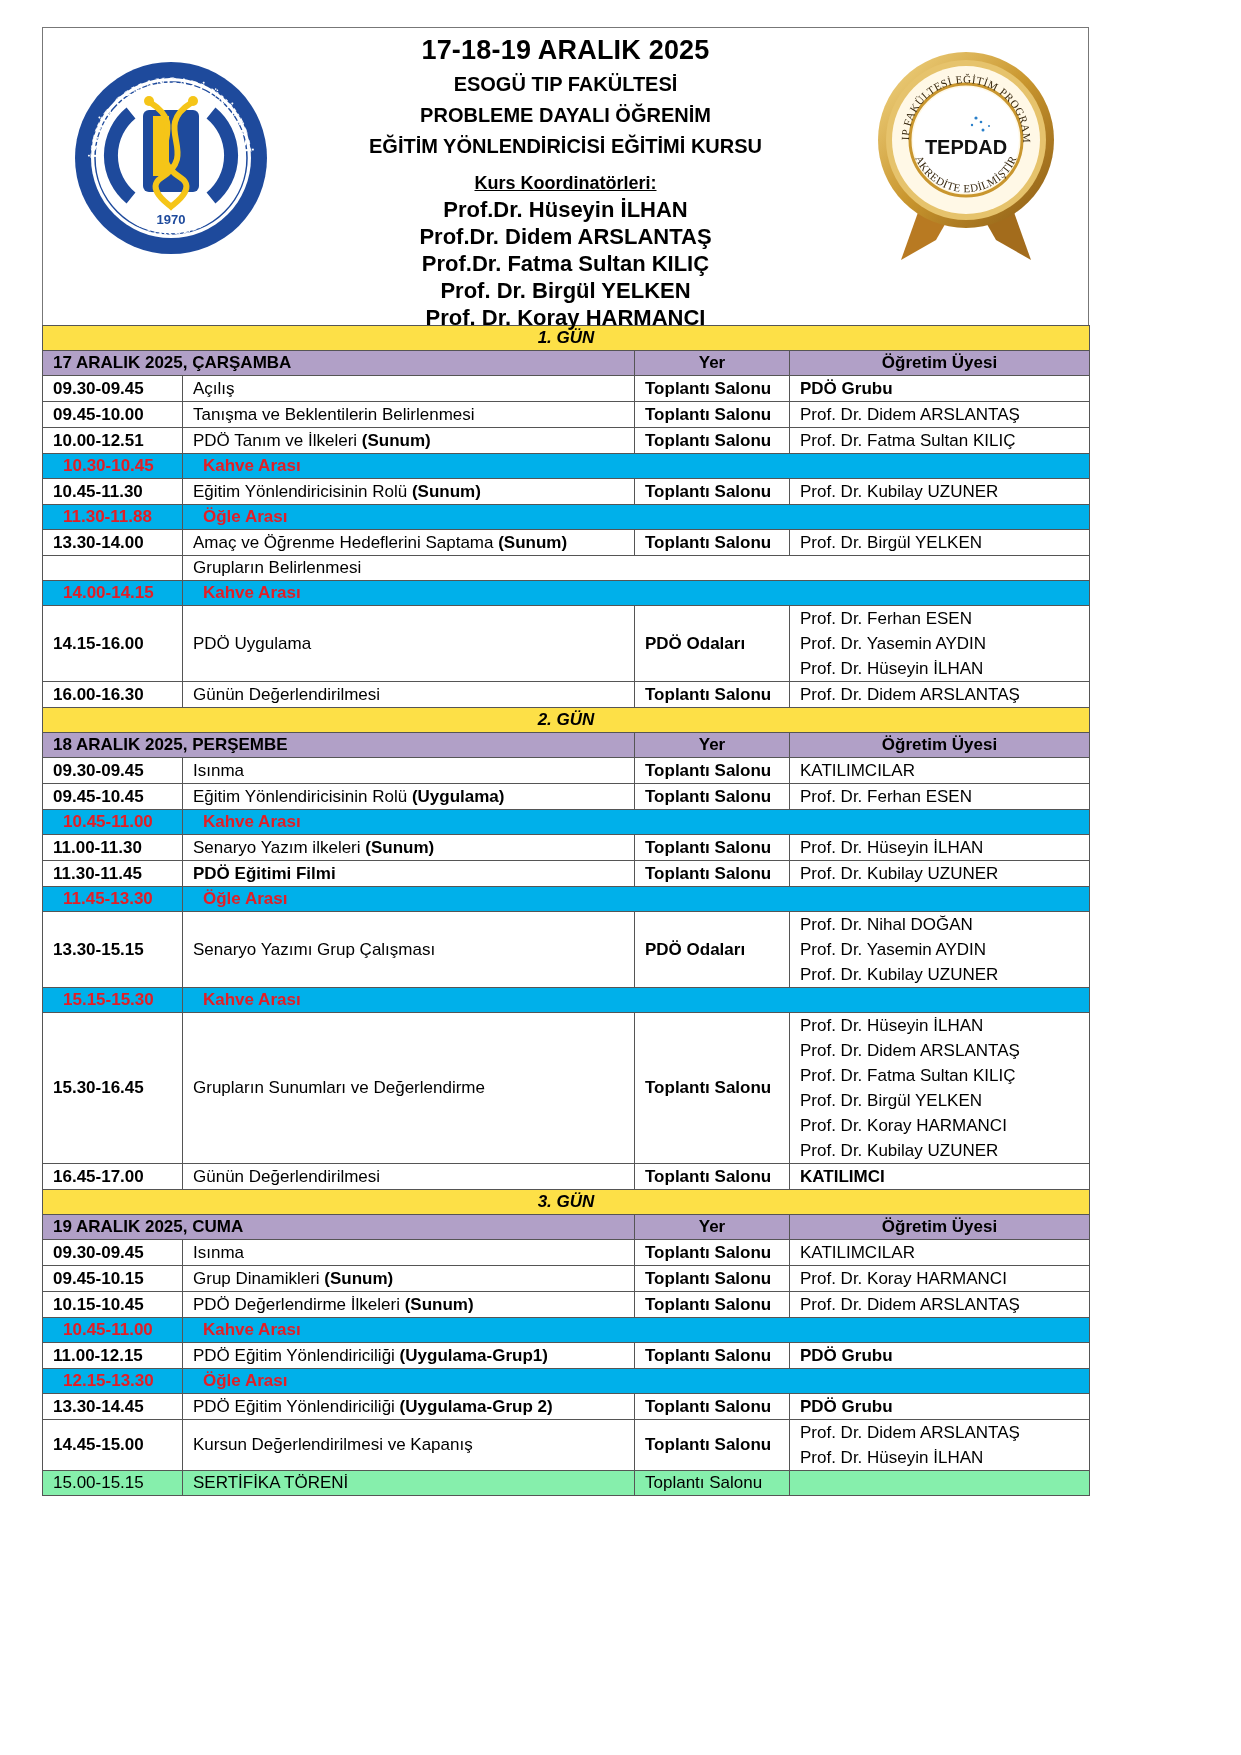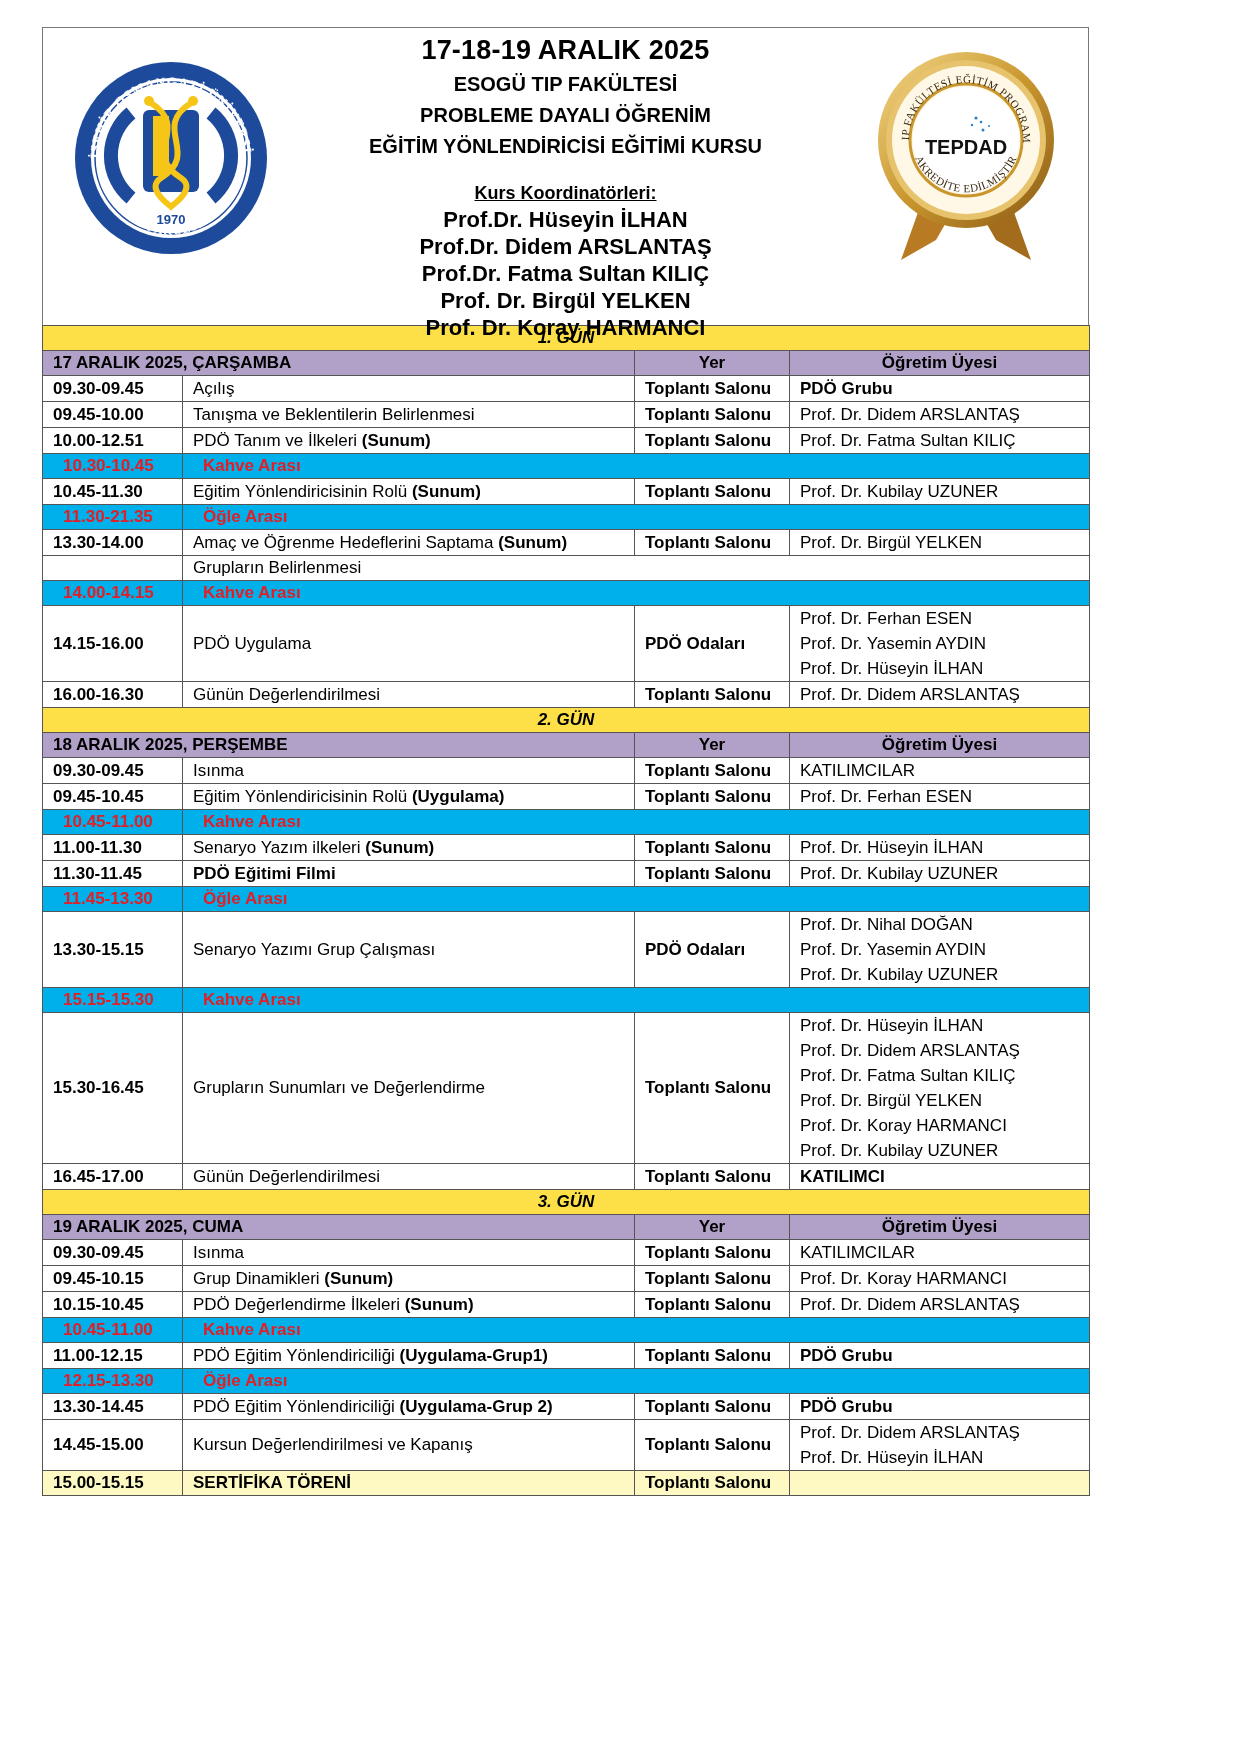--- a/index.html
+++ b/index.html
@@ -6,38 +6,38 @@
   body { width: 1241px; height: 1755px; position: relative; font-family: "Liberation Sans", "DejaVu Sans", sans-serif; color: #000; }
   .page { position: absolute; left: 42px; top: 27px; width: 1047px; }
   .header {
     position: relative; height: 298px; border: 1.5px solid #777; border-bottom: none; box-sizing: border-box; background:#fff;
   }
   .title-block { position: absolute; left: 0; right: 0; top: 4px; text-align: center; }
   .title-block .t1 { font-size: 27px; font-weight: bold; line-height: 36px; letter-spacing: 0.2px; }
   .title-block .t2 { font-size: 20px; font-weight: bold; line-height: 28px; margin-top: 2px; }
   .title-block .t3 { font-size: 20px; font-weight: bold; line-height: 28px; margin-top: 3px; }
   .title-block .t4 { font-size: 20px; font-weight: bold; line-height: 28px; margin-top: 3px; }
-  .title-block .coord-label { font-size: 18px; font-weight: bold; text-decoration: underline; line-height: 26px; margin-top: 20px; }
+  .title-block .coord-label { font-size: 18px; font-weight: bold; text-decoration: underline; line-height: 26px; margin-top: 10px; }
   .title-block .coord { font-size: 22px; font-weight: bold; line-height: 27px; }
 
   .logo-left { position: absolute; left: 28px; top: 30px; width: 200px; height: 200px; }
   .logo-right { position: absolute; left: 828px; top: 12px; width: 190px; height: 230px; }
 
   table.sched { border-collapse: collapse; width: 1047px; table-layout: fixed; font-size: 17px; }
   table.sched td { border: 1.5px solid #555; padding: 0 10px; height: 24px; line-height: 24px; vertical-align: middle; white-space: nowrap; overflow: hidden; }
   col.c-time { width: 140px; }
   col.c-act { width: 452px; }
   col.c-yer { width: 155px; }
   col.c-hoc { width: 300px; }
 
   tr.day-row td { background: #fde047; text-align: center; font-weight: bold; font-style: italic; }
   tr.date-row td { background: #b1a0c7; font-weight: bold; }
   tr.date-row td.yer-h, tr.date-row td.hoc-h { text-align: center; }
   tr.break-row td { background: #00b0ea; color: #e21e26; font-weight: bold; padding-left: 20px; }
-  tr.cert-row td { background: #fef9c3; font-weight: bold; }
+  tr.cert-row td { background: #86efac; font-weight: normal; }
   td.time { font-weight: bold; }
   td.yer { font-weight: bold; }
   td.hoc .line { display: block; line-height: 25px; }
   .b { font-weight: bold; }
 </style>
 </head>
 <body>
 
 <div class="page">
   <div class="header">
@@ -163,21 +163,21 @@
         </tr>
         <tr>
           <td class="time">10.45-11.30</td>
           <td><span>Eğitim Yönlendiricisinin Rolü </span><span class="b">(Sunum)</span></td>
           <td class="yer">Toplantı Salonu</td>
           <td class="hoc">
             <span class="line">Prof. Dr. Kubilay UZUNER</span>
           </td>
         </tr>
         <tr class="break-row">
-          <td>11.30-21.35</td>
+          <td>11.30-11.88</td>
           <td colspan="3">Öğle Arası</td>
         </tr>
         <tr>
           <td class="time">13.30-14.00</td>
           <td><span>Amaç ve Öğrenme Hedeflerini Saptama </span><span class="b">(Sunum)</span></td>
           <td class="yer">Toplantı Salonu</td>
           <td class="hoc">
             <span class="line">Prof. Dr. Birgül YELKEN</span>
           </td>
         </tr>

